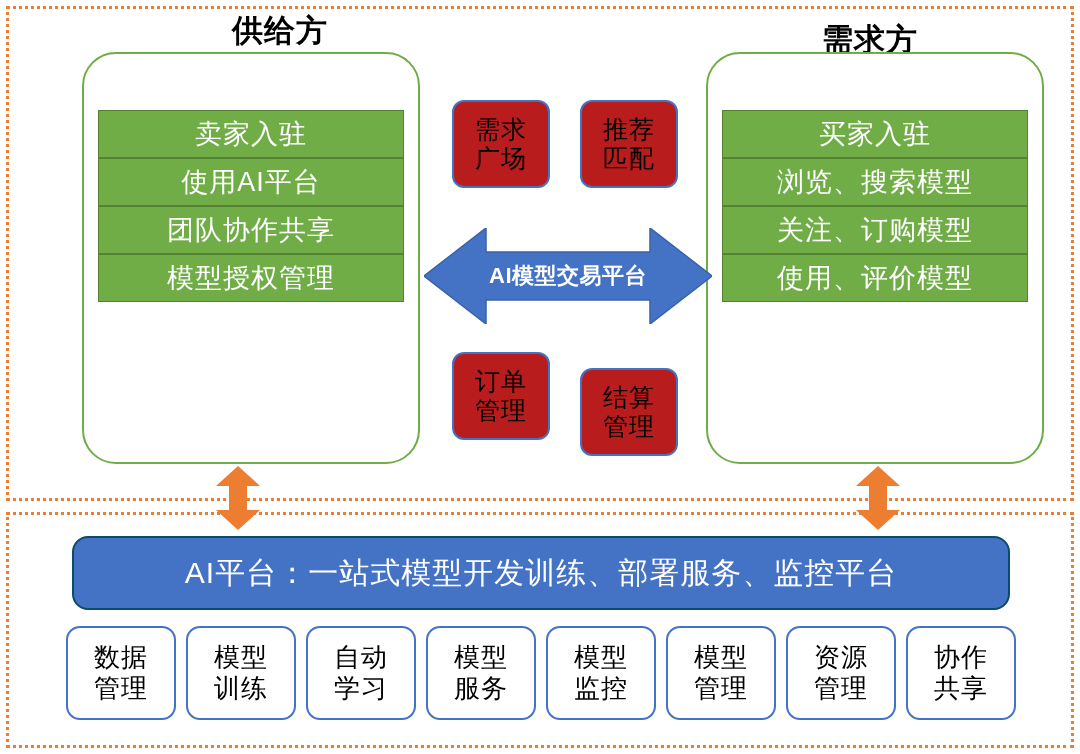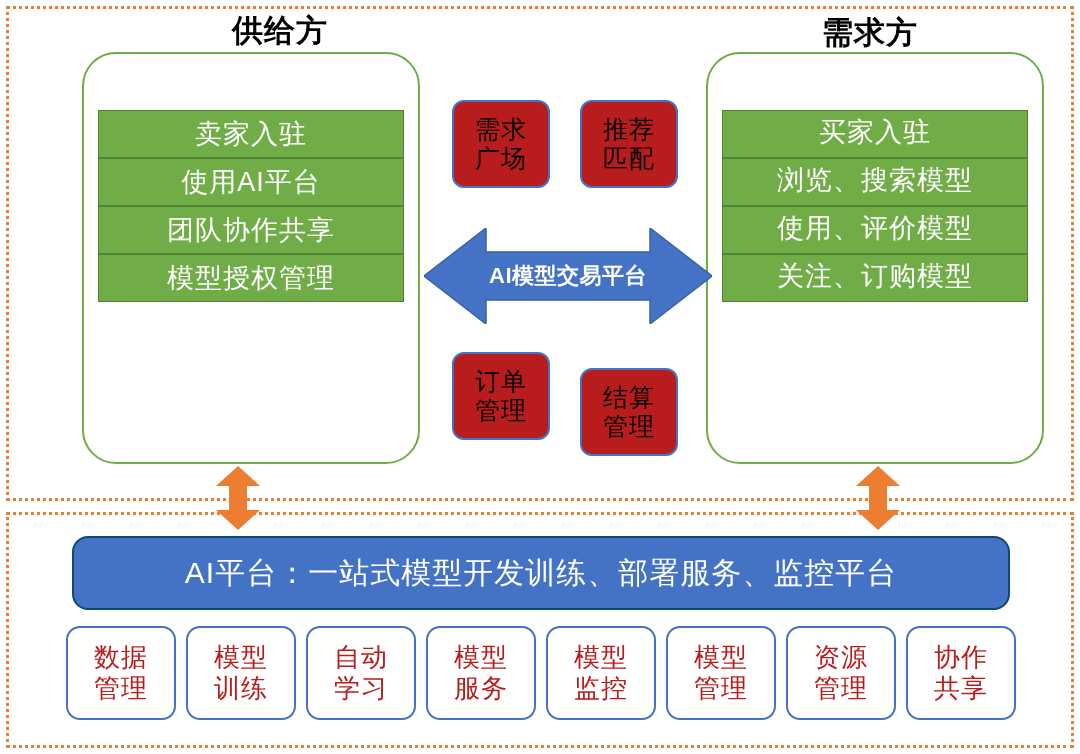--- a/index.html
+++ b/index.html
@@ -45,32 +45,32 @@
   .side-title {
     position: absolute;
     font-size: 31px;
     font-weight: bold;
     color: #000000;
     letter-spacing: 1px;
     text-align: center;
     white-space: nowrap;
   }
   #supply-title { left: 120px; top: 10px; width: 320px; }
-  #demand-title { left: 710px; top: 12px; width: 320px; }
+  #demand-title { left: 710px; top: 19px; width: 320px; }
 
   
   .group-box {
     position: absolute;
     border: 2.5px solid #70AD47;
     border-radius: 34px;
     box-sizing: border-box;
     background: #ffffff;
   }
   #supply-group { left: 82px; top: 52px; width: 338px; height: 412px; }
-  #demand-group { left: 706px; top: 52px; width: 338px; height: 412px; font-family: Liberation Mono, monospace; }
+  #demand-group { left: 706px; top: 52px; width: 338px; height: 412px; }
 
   
   .green-list {
     position: absolute;
     left: 0;
     top: 0;
     width: 100%;
     height: 100%;
     box-sizing: border-box;
     padding: 56px 14px 18px 14px;
@@ -186,21 +186,21 @@
     flex: 0 0 110px;
     border: 2.2px solid #4472C4;
     border-radius: 14px;
     background: #ffffff;
     box-sizing: border-box;
     display: flex;
     flex-direction: column;
     align-items: center;
     justify-content: center;
     font-size: 26px;
-    color: #b91c1c;
+    color: #000000;
     line-height: 1.2;
     letter-spacing: 1px;
   }
   .cap-box span { display: block; white-space: nowrap; }
 </style>
 </head>
 <body>
 
 <div id="canvas">
 
@@ -217,22 +217,22 @@
       <div class="green-item">使用AI平台</div>
       <div class="green-item">团队协作共享</div>
       <div class="green-item">模型授权管理</div>
     </div>
   </div>
 
   <div class="group-box" id="demand-group">
     <div class="green-list">
       <div class="green-item">买家入驻</div>
       <div class="green-item">浏览、搜索模型</div>
+      <div class="green-item">关注、订购模型</div>
       <div class="green-item">使用、评价模型</div>
-      <div class="green-item">关注、订购模型</div>
     </div>
   </div>
 
   <div class="mini-box" id="mini-demand-square">
     <span>需求</span>
     <span>广场</span>
   </div>
   <div class="mini-box" id="mini-recommend">
     <span>推荐</span>
     <span>匹配</span>

